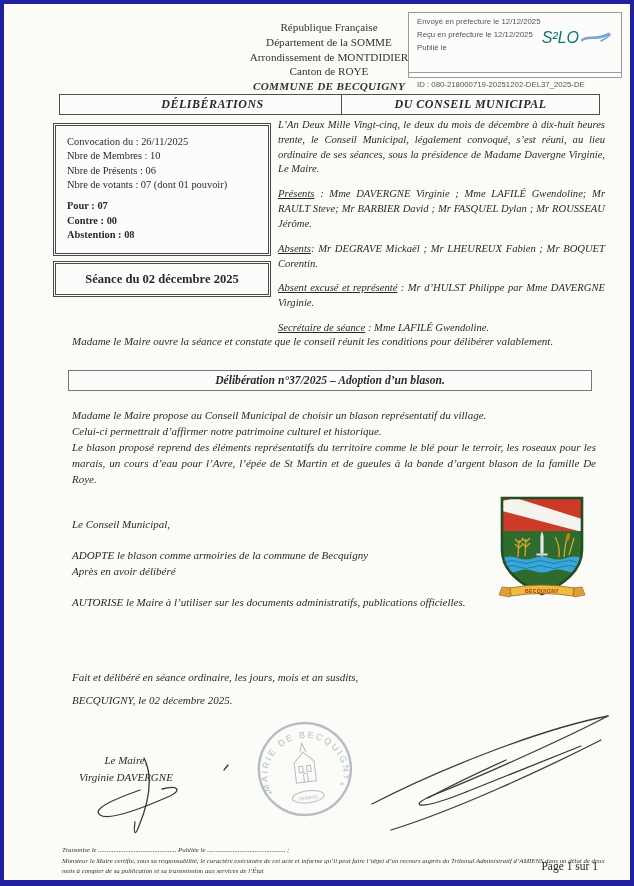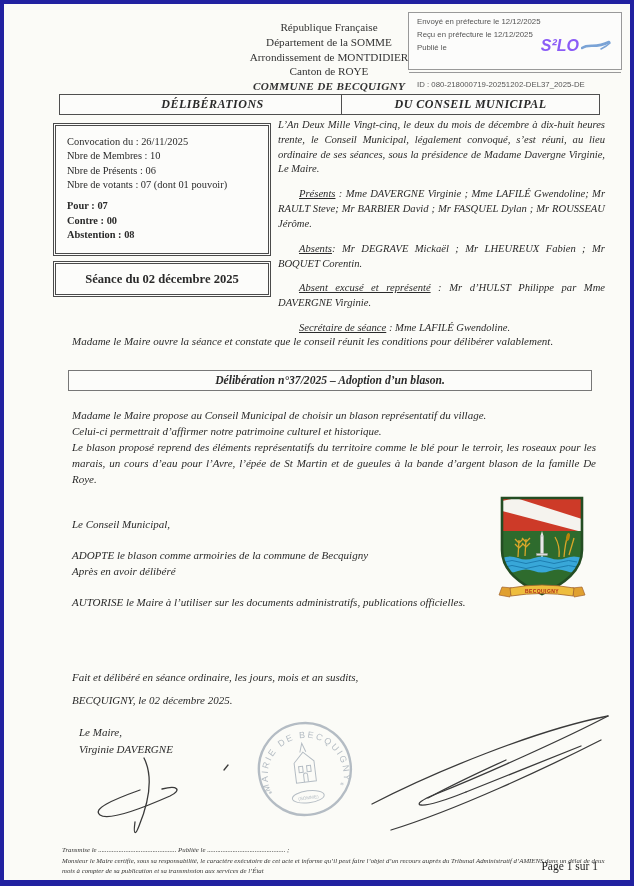--- a/index.html
+++ b/index.html
@@ -8,57 +8,57 @@
     position:relative; width:634px; height:886px; margin:0 auto;
     background:#fbfbf7; color:#2a2a2a;
     border:4px solid #2121a0; border-bottom-width:6px;
     overflow:hidden;
   }
   
   .letterhead { position:absolute; top:16px; left:140px; width:370px; text-align:center; font-size:11.2px; line-height:1.32; color:#333; }
   .letterhead .commune { font-weight:bold; font-style:italic; letter-spacing:.3px; }
   
   .prefbox {
-    position:absolute; top:8px; right:8px; width:214px; height:58px;
+    position:absolute; top:8px; right:8px; width:214px; height:66px;
     border:1px solid #999; background:#fcfcfb;
     font-family:"Liberation Sans", sans-serif; font-size:7.8px; color:#555;
   }
   .prefbox .pline { padding:4px 8px 0; }
   .prefbox .idline { margin-top:20px; border-top:1px solid #999; padding:7px 8px; }
-  .s2lo { position:absolute; top:24px; right:10px; font-family:"Liberation Sans", sans-serif;
-    font-weight:bold; font-style:italic; font-size:16px; color:#8b5cf6; display:flex; align-items:center; }
+  .s2lo { position:absolute; top:16px; right:10px; font-family:"Liberation Sans", sans-serif;
+    font-weight:normal; font-style:italic; font-size:16px; color:#0f766e; display:flex; align-items:center; }
   .s2lo svg { margin-left:2px; }
   
   .titlebar { position:absolute; top:90px; left:55px; width:541px; height:21px; border:1px solid #4f4f4f; display:flex; background:#fcfcfa;padding-left:24px; }
   .titlebar .cell { flex:1; text-align:center; font-weight:bold; font-style:italic; font-size:12px; line-height:19px; letter-spacing:.5px; }
   .titlebar .cell:first-child { border-right:1px solid #4f4f4f; }
   
   .infobox { position:absolute; top:119px; left:49px; width:218px; height:133px;
     border:3px double #4a4a4a; padding:9px 11px; font-size:10.4px; line-height:1.38; background:#fcfcfa; }
   .infobox .votes { margin-top:7px; font-weight:bold; }
   .sessionbox { position:absolute; top:257px; left:49px; width:218px; height:36px;
     border:3px double #4a4a4a; display:flex; align-items:center; justify-content:center;
     font-weight:bold; font-size:12.6px; background:#fcfcfa; }
   
   .rightcol { position:absolute; top:114px; left:274px; width:327px;
     font-size:10.6px; font-style:italic; line-height:1.4; text-align:justify; }
   .rightcol p { margin-bottom:10px; }
-  .ul { text-decoration:underline;margin-left:21px; }
+  .ul { text-decoration:underline; }
   
   .openline { position:absolute; top:331px; left:68px; width:532px; font-style:italic; font-size:11px; }
   .delibbox { position:absolute; top:366px; left:64px; width:524px; border:1px solid #777;
     text-align:center; font-weight:bold; font-style:italic; font-size:11.6px; padding:3px 8px; background:#fcfcfa; }
   .bodypars { position:absolute; top:404px; left:68px; width:524px; font-style:italic; font-size:11px; line-height:1.45; }
   .bodypars .just { text-align:justify; }
   .decision { position:absolute; top:513px; left:68px; width:410px; font-style:italic; font-size:11px; line-height:1.45; }
   .decision .gap { height:15px; }
   .blason { position:absolute; top:491px; left:492px; }
   .closing { position:absolute; top:662px; left:68px; font-style:italic; font-size:11px; line-height:2.05; }
   
-  .sig-mayor-text { position:absolute; top:720px; left:75px; font-style:italic; font-size:11px; line-height:1.55; }
+  .sig-mayor-text { position:absolute; top:748px; left:75px; font-style:italic; font-size:11px; line-height:1.55;text-align:center; }
   .sig-sec-text { position:absolute; top:723px; left:382px; font-style:italic; font-size:11px; line-height:1.55; }
   .sig-mayor-svg { position:absolute; top:750px; left:78px; }
   .sig-sec-svg { position:absolute; top:706px; left:360px; }
   .stamp { position:absolute; top:714px; left:250px; opacity:.62; transform:rotate(-7deg); }
   
   .footer { position:absolute; top:841px; left:58px; width:548px; font-style:italic; font-size:6.8px; color:#333; line-height:1.55; }
   .pagelabel { position:absolute; top:856px; right:32px; font-size:11.5px; color:#222; }
 </style>
 </head>
 <body>

